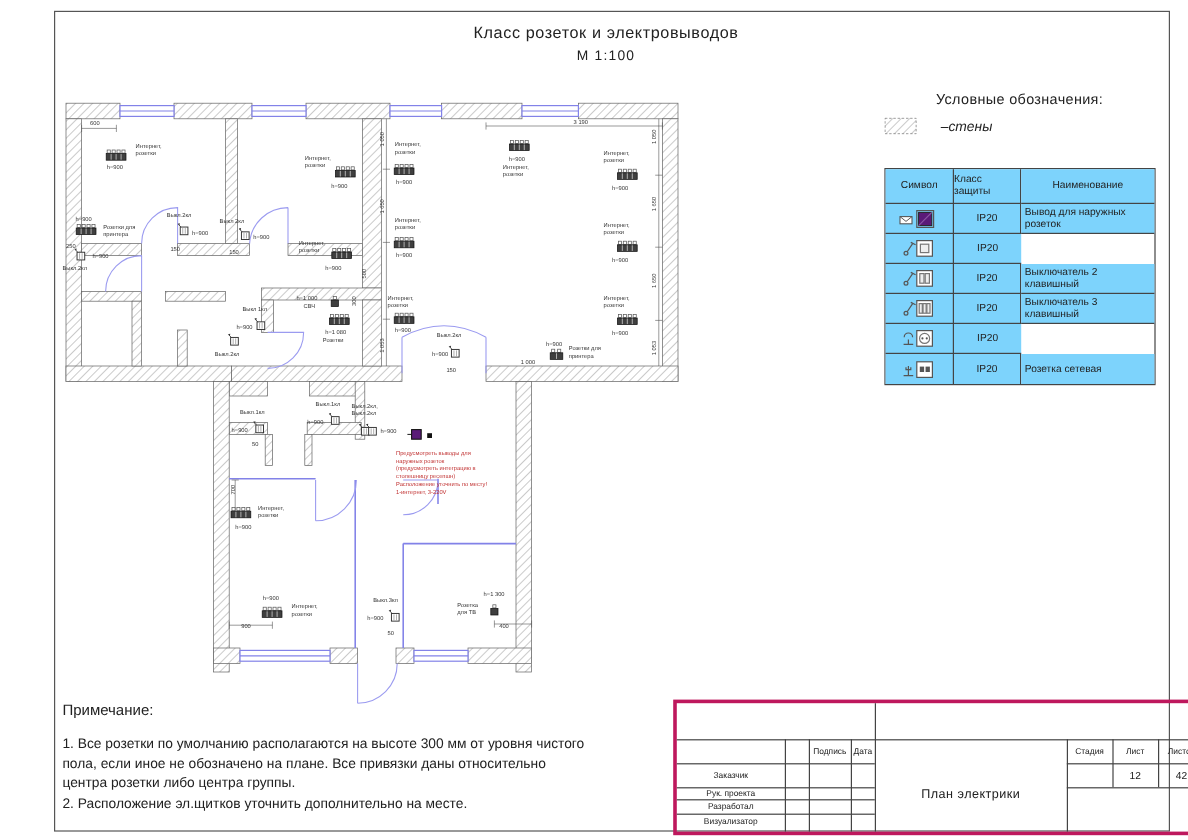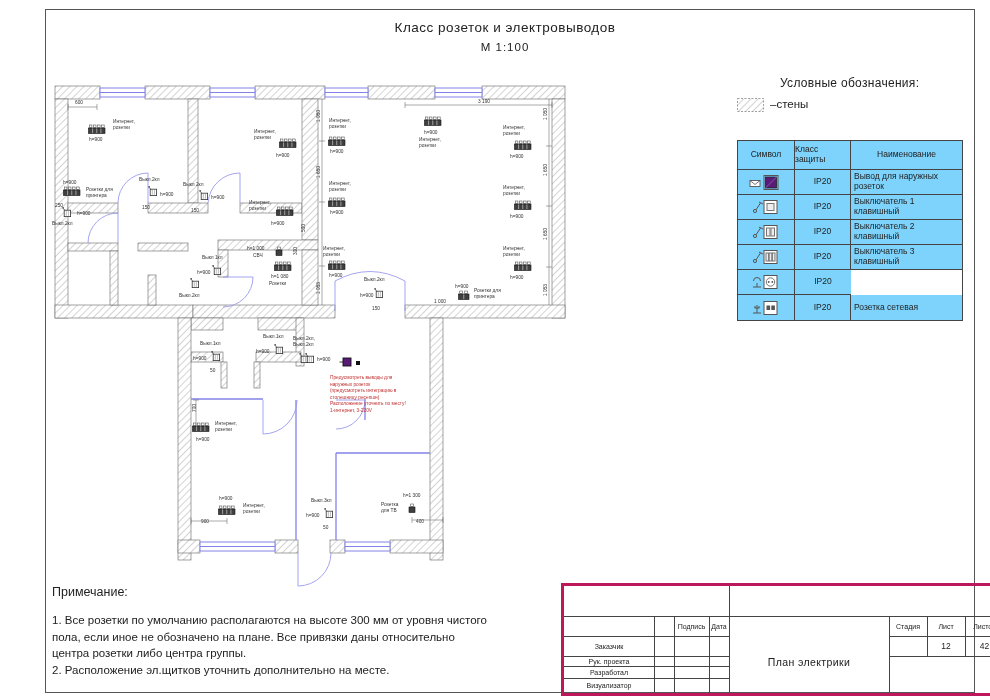--- a/index.html
+++ b/index.html
@@ -2,21 +2,21 @@
 <html><head>
 <meta charset="utf-8">
 <style>
   html,body{margin:0;padding:0;background:#fff;}
   body{position:relative;width:990px;height:700px;font-family:"Liberation Sans","DejaVu Sans",sans-serif;color:#222;overflow:hidden;}
   .abs{position:absolute;}
   .page-frame{left:45px;top:9px;width:928px;height:682px;border:1px solid #555;}
   .main-title{left:505px;top:20px;transform:translateX(-50%);font-size:13.5px;letter-spacing:.5px;white-space:nowrap;}
   .sub-title{left:505px;top:41px;transform:translateX(-50%);font-size:11.5px;letter-spacing:1px;}
   .legend-head{left:747px;top:76px;font-size:12px;letter-spacing:.3px;margin-left:33px;}
-  .swatch-row{left:737px;top:98px;display:flex;align-items:flex-start;gap:6px;}
+  .swatch-row{left:737px;top:98px;display:flex;align-items:flex-end;gap:20px;font-style:italic;}
   .swatch-label{font-size:11.5px;}
   .legend-table{left:737px;top:140px;width:226px;border:1px solid #444;box-sizing:border-box;}
   .lt-row{display:grid;grid-template-columns:57px 56px 111px;}
   .lt-cell{border-right:1px solid #444;border-bottom:1px solid #444;font-size:8.5px;display:flex;align-items:center;justify-content:center;box-sizing:border-box;background:#7dd3fc;line-height:1.15;}
   .lt-cell:last-child{border-right:none;}
   .lt-row.header .lt-cell{height:29px;}
   .lt-row.body .lt-cell{height:25px;}
   .lt-cell.name{justify-content:flex-start;padding:1px 3px;text-align:left;}
   .lt-row:last-child .lt-cell{border-bottom:none;}
   .notes-head{left:52px;top:585px;font-size:12.5px;}
@@ -328,21 +328,20 @@
         <div class="lt-cell">
           <svg width="30" height="18">
             <circle cx="4" cy="13" r="1.6" fill="none" stroke="#555"></circle>
             <line x1="5" y1="11.8" x2="9.5" y2="5" stroke="#555"></line>
             <line x1="8" y1="4" x2="12" y2="6" stroke="#555"></line>
             <rect x="13" y="2.5" width="13" height="13" fill="#fff" stroke="#555"></rect>
             <rect x="16" y="5.5" width="7" height="7" fill="#eee" stroke="#777"></rect>
           </svg>
         </div>
         <div class="lt-cell">IP20</div>
-        <div class="lt-cell name">Выключатель 1 клавишный</div>
       </div>
       <div class="lt-row body">
         <div class="lt-cell">
           <svg width="30" height="18">
             <circle cx="4" cy="13" r="1.6" fill="none" stroke="#555"></circle>
             <line x1="5" y1="11.8" x2="9.5" y2="5" stroke="#555"></line>
             <line x1="8" y1="4" x2="12" y2="6" stroke="#555"></line>
             <rect x="13" y="2.5" width="13" height="13" fill="#fff" stroke="#555"></rect>
             <rect x="15.5" y="5" width="3.5" height="8" fill="#eee" stroke="#777"></rect>
             <rect x="20" y="5" width="3.5" height="8" fill="#eee" stroke="#777"></rect>

